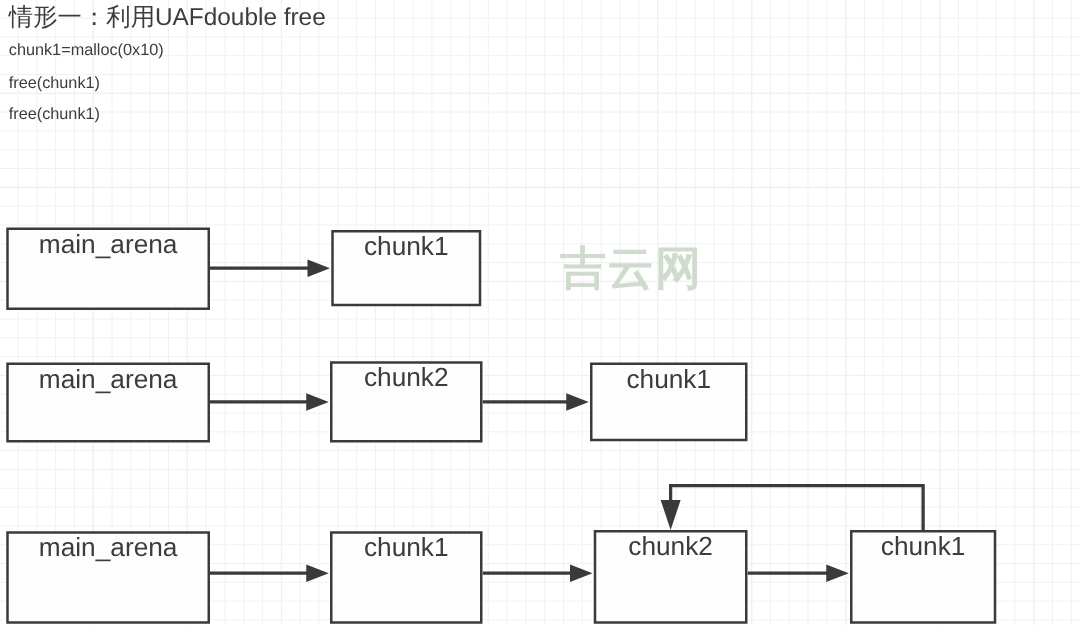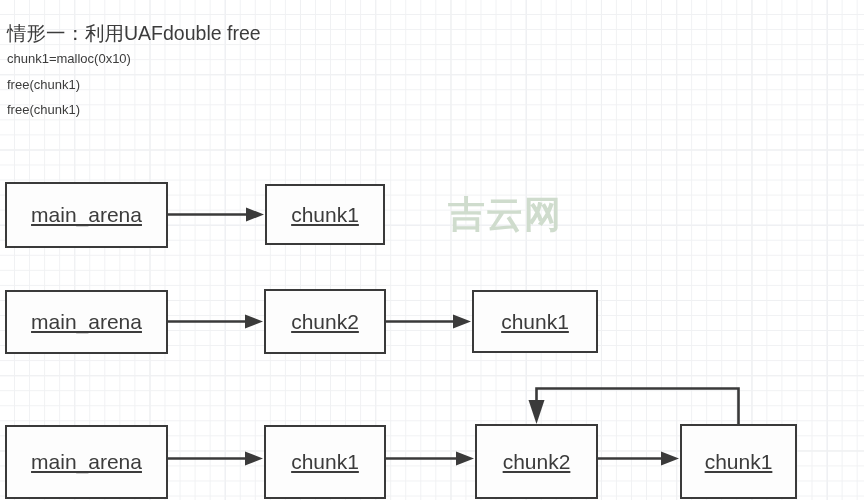--- a/index.html
+++ b/index.html
@@ -37,21 +37,20 @@
   .code-line {
     color: #3c3c3c;
     font-size: 13px;
     line-height: 25.4px;
     white-space: pre;
     font-family: "Liberation Sans", "DejaVu Sans", sans-serif;
     letter-spacing: 0px;
   }
   .code-line.title-line {
     font-size: 19.5px;
-    margin-top: 19px;
   }
 
   
   #watermark {
     position: absolute;
     left: 448px;
     top: 190px;
     font-size: 37px;
     font-weight: 700;
     color: #cfdccd;
@@ -61,26 +60,24 @@
     pointer-events: none;
   }
 
   
   .node-box {
     position: absolute;
     box-sizing: border-box;
     background: #fdfdfd;
     border: 2.4px solid #3a3a3a;
     display: flex;
-    align-items: center;
     justify-content: center;
     color: #3c3c3c;
     font-size: 21px;
     font-family: "Liberation Sans", "DejaVu Sans", sans-serif;
-    text-decoration: underline;
   }
 
   
   #links {
     position: absolute;
     left: 0;
     top: 0;
     width: 864px;
     height: 500px;
     pointer-events: none;

